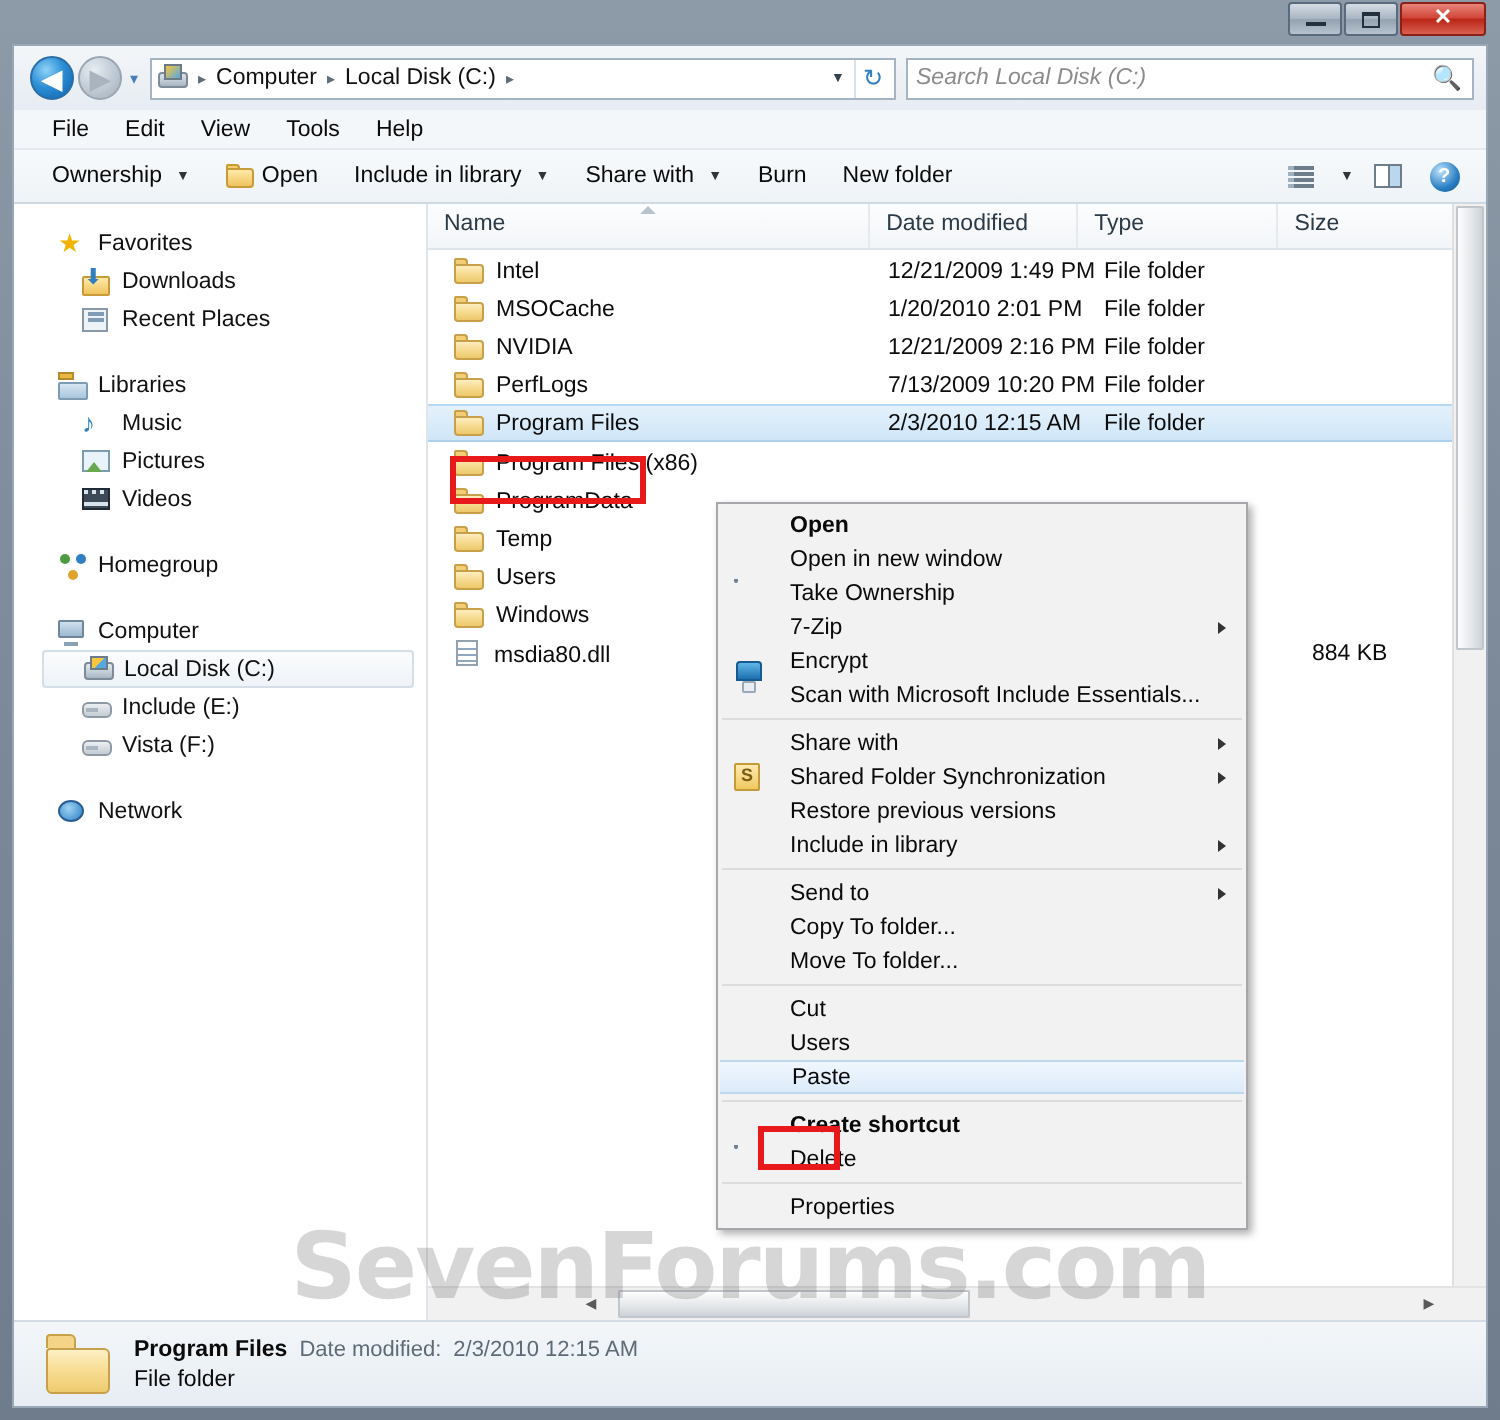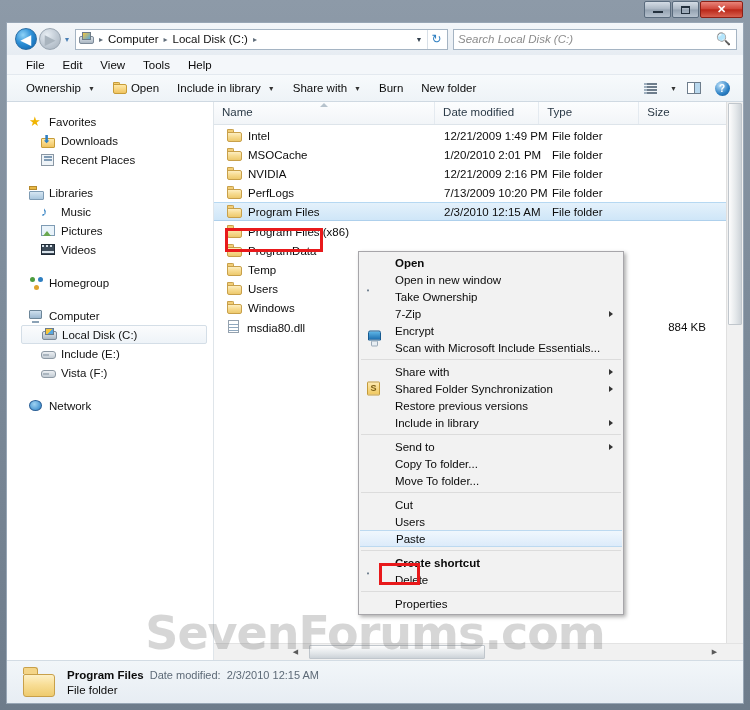--- a/index.html
+++ b/index.html
@@ -226,21 +226,21 @@
     position:absolute; left:0; right:0; height:19px;
     display:flex; align-items:center; font-size:11.5px; color:#0c0c0c;
   }
   .row.selected {
     background: linear-gradient(180deg,#e4f1fb 0%, #cfe6f8 100%);
     border-top:1px solid #b6d8f2; border-bottom:1px solid #aed0ec;
   }
   .cell-name { width:230px; display:flex; align-items:flex-end; gap:6px; padding-left:13px; white-space:nowrap;}
   .cell-date { width:108px; white-space:nowrap; }
   .cell-type { width:104px; white-space:nowrap; }
-  .cell-size { width:70px; text-align:center; padding-right:8px; white-space:nowrap;}
+  .cell-size { width:70px; text-align:left; padding-right:8px; white-space:nowrap;}
   .folder-icon { width:15px;height:13px;position:relative;flex:none;}
   .folder-icon .back{position:absolute;left:0;top:0;width:7px;height:4px;border-radius:1px 2px 0 0;
      background:#f2cd76;border:1px solid #c8a04a;border-bottom:none;}
   .folder-icon .front{position:absolute;left:0;bottom:0;width:15px;height:10px;border-radius:1px 2px 2px 2px;
      background:linear-gradient(180deg,#fdeec0 0%,#f7dc93 45%,#edc96c 100%);border:1px solid #c8a04a;}
   .dll-icon{width:14px;height:14px;position:relative;flex:none;}
   .dll-icon .p{position:absolute;left:1px;top:0;width:11px;height:13px;background:#fff;border:1px solid #94a1ae;}
   .dll-icon .g{position:absolute;left:2px;top:4px;width:9px;height:7px;
     background:repeating-linear-gradient(180deg,#8fa8bf 0 1px,#fff 1px 3px);}
 

